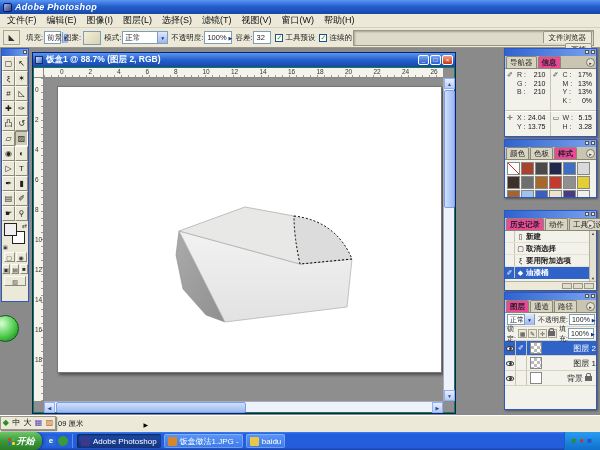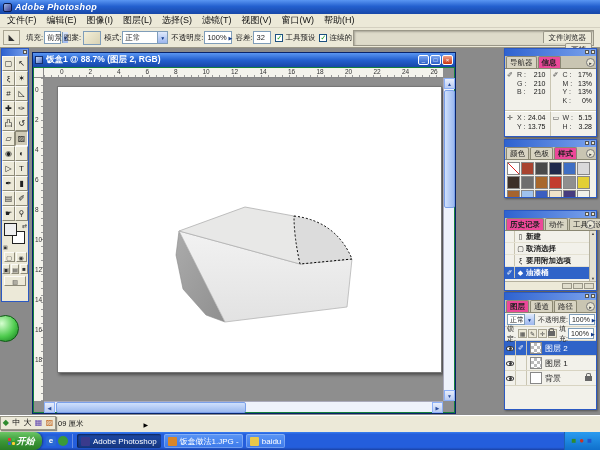--- a/index.html
+++ b/index.html
@@ -131,21 +131,21 @@
   .layer-row { display:flex; align-items:center; height:15px; border-bottom:1px solid #d8d4c2; font-size:8px; color:#222; background:#f2f1ea; }
   .layer-row.sel { background:#2f63c8; color:#fff; }
   .lcell { width:11px; align-self:stretch; border-right:1px solid #c9c5b2; display:flex; align-items:center; justify-content:center; flex:none; font-size:7px; }
   .eye { width:8px; height:5px; border:1px solid #333; border-radius:50%; background:#fff; position:relative; }
   .eye:after { content:""; position:absolute; left:2px; top:0px; width:3px; height:3px; background:#333; border-radius:50%; }
   .lthumb { width:12px; height:12px; border:1px solid #888; margin:0 3px; flex:none; }
   .lthumb.checker { background-color:#fff;
     background-image:linear-gradient(45deg,#bbb 26%,transparent 26%,transparent 74%,#bbb 74%),linear-gradient(45deg,#bbb 26%,transparent 26%,transparent 74%,#bbb 74%);
     background-size:6px 6px; background-position:0 0,3px 3px; }
   .lthumb.white { background:#fff; }
-  .lname { white-space:nowrap; overflow:hidden; flex:1; }
+  .lname { white-space:nowrap; overflow:hidden; flex:1;text-align:right; }
   .lockicon { width:7px; height:5px; background:#666; position:relative; margin:0 4px 0 2px; flex:none; }
   .lockicon:before { content:""; position:absolute; left:1px; top:-3px; width:3px; height:3px; border:1px solid #666; border-bottom:none; border-radius:2px 2px 0 0; }
 
   
   #appstatus { position:absolute; left:0; top:367px; width:600px; height:17px; background:#ece9d8; border-top:1px solid #fff; display:flex; align-items:center; font-size:7.5px; color:#111; }
   #status-left { margin-left:58px; white-space:nowrap; }
   #hint-arrow { margin-left:60px; font-size:6px; color:#000; }
   #status-hint { margin-left:4px; white-space:nowrap; overflow:hidden; }
 
   

